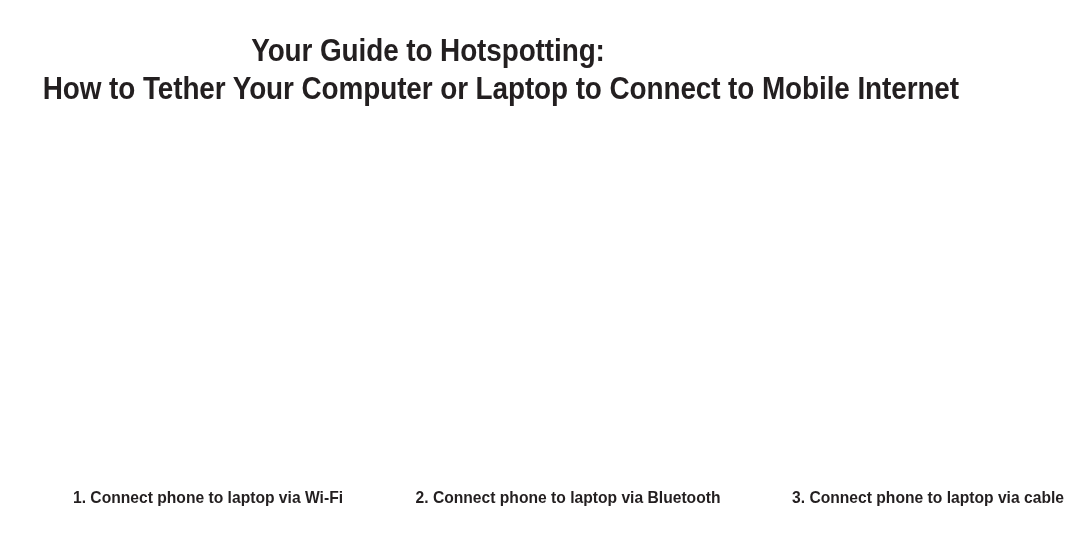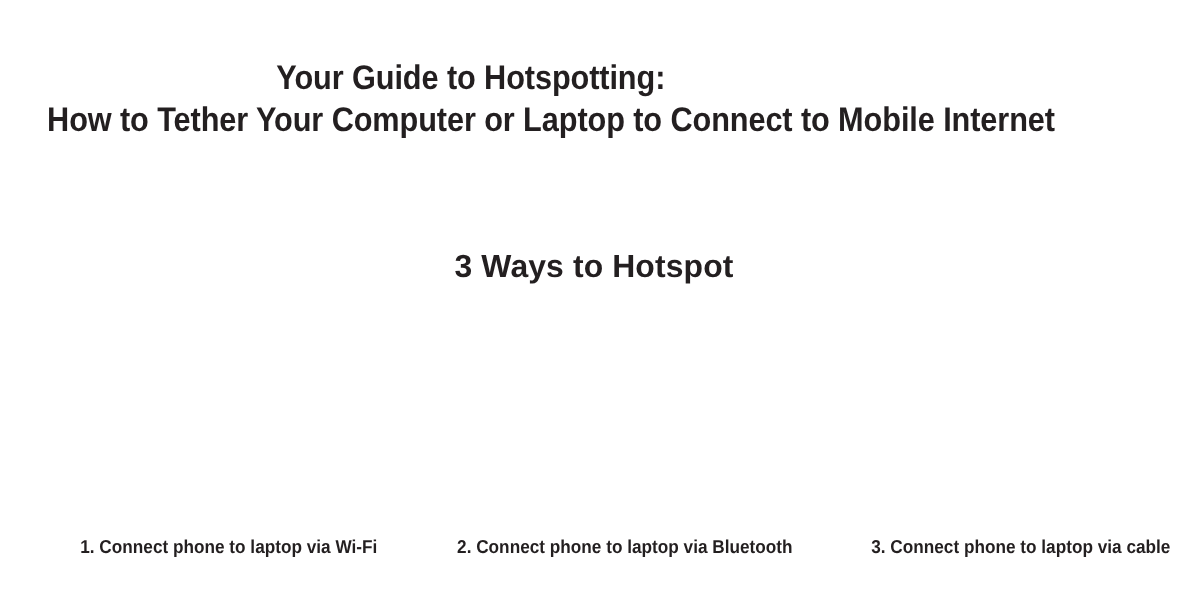--- a/index.html
+++ b/index.html
@@ -21,21 +21,21 @@
     position: relative;
     width: 1080px;
     height: 552px;
     background: #ffffff;
     box-sizing: border-box;
   }
 
   
   .title-block {
     position: absolute;
-    top: 52px;
+    top: 32px;
     left: 0;
     width: 856px;
     text-align: center;
   }
   .title-line {
     display: block;
     font-family: "Liberation Sans Narrow", "Liberation Sans", sans-serif;
     font-weight: 700;
     color: #231f20;
     letter-spacing: -0.1px;
@@ -123,21 +123,20 @@
 </head>
 <body>
 
 <div class="page">
 
   <div class="title-block">
     <span class="title-line title-line-1">Your Guide to Hotspotting:</span>
     <span class="title-line title-line-2">How to Tether Your Computer or Laptop to Connect to Mobile Internet</span>
   </div>
 
-  <div class="section-heading">3 Ways to Hotspot</div>
 
   <div class="figure-strip">
     <div class="figure-cell">
       <span class="figure-placeholder"></span>
     </div>
     <div class="figure-cell">
       <span class="figure-placeholder"></span>
     </div>
     <div class="figure-cell">
       <span class="figure-placeholder"></span>

